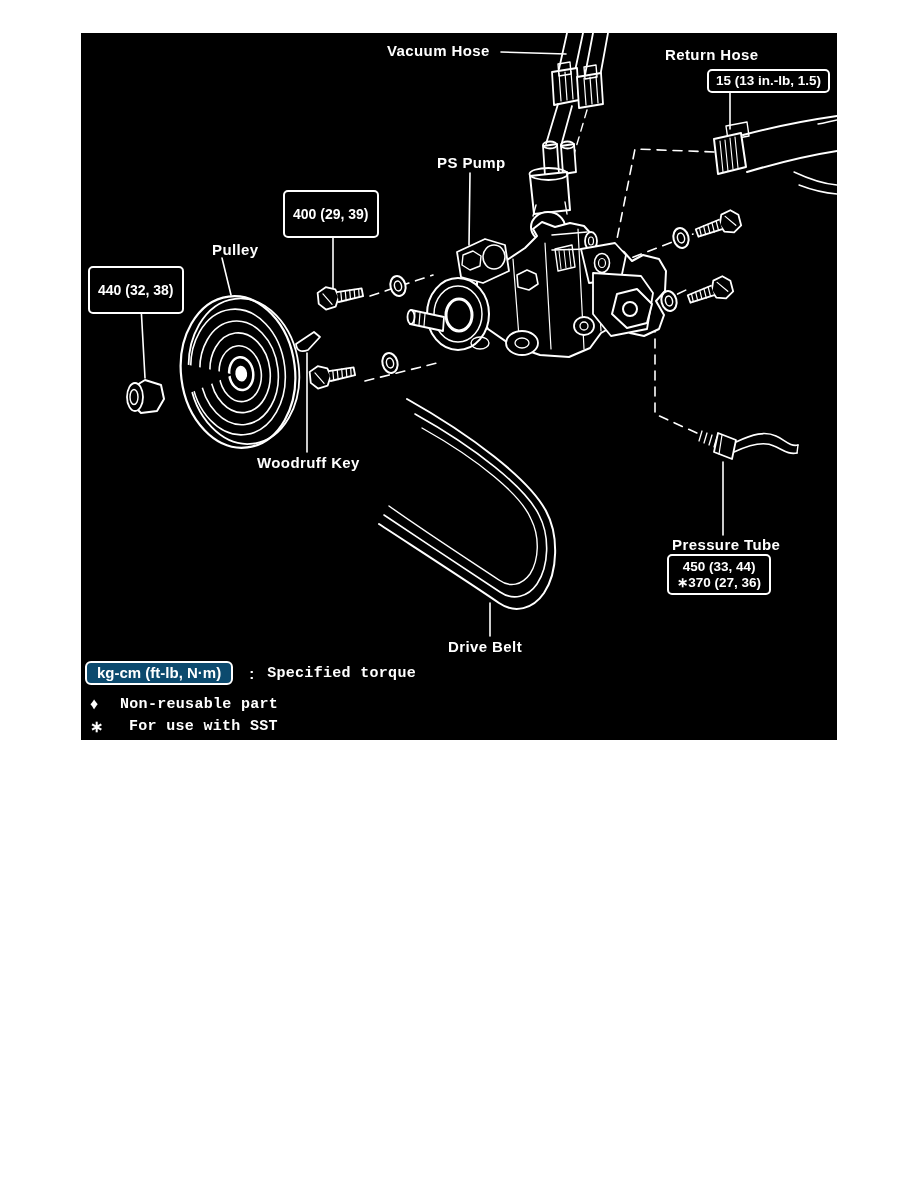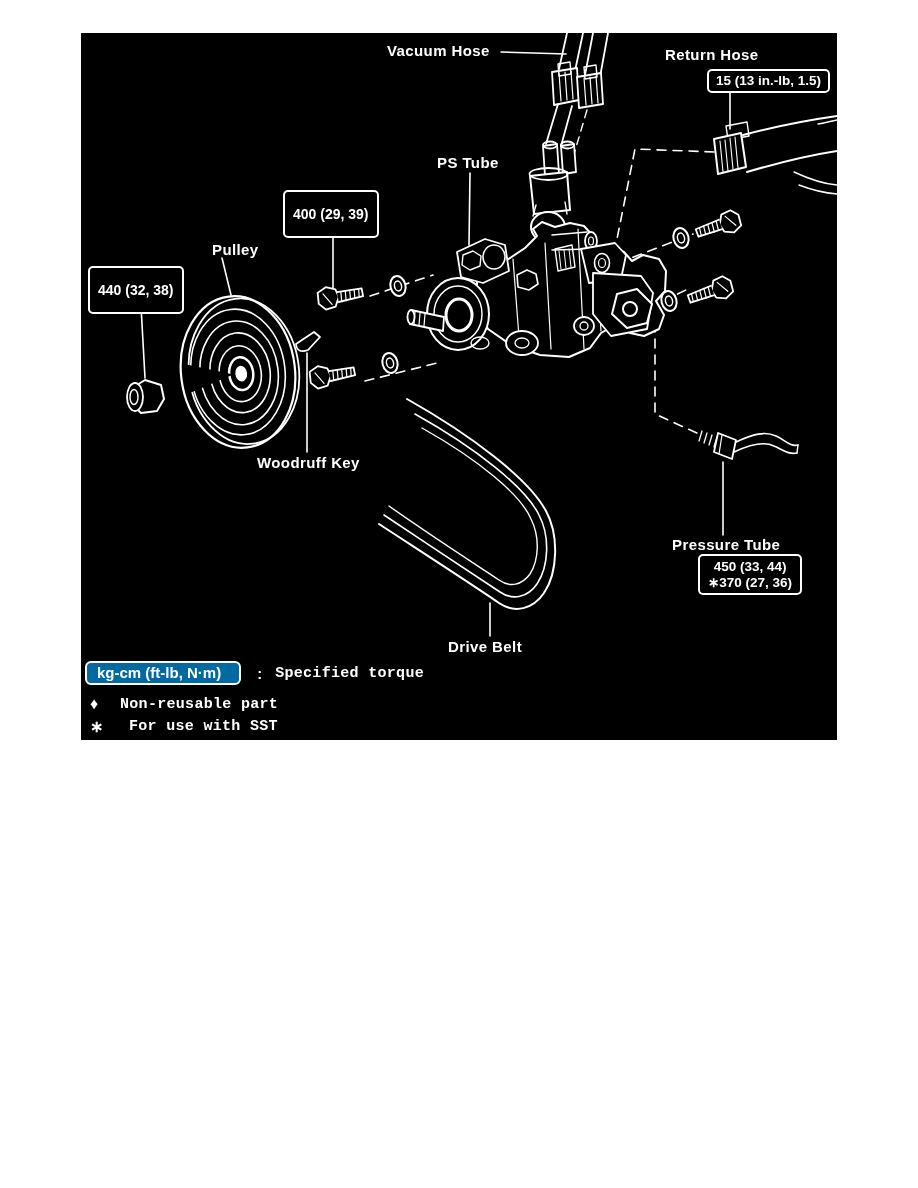--- a/index.html
+++ b/index.html
@@ -4,24 +4,24 @@
 <style>
   html,body{margin:0;padding:0;background:#ffffff;}
   .page{position:relative;width:918px;height:1006px;background:#ffffff;overflow:hidden;
         font-family:"Liberation Sans",sans-serif;}
   .panel{position:absolute;left:81px;top:33px;width:756px;height:707px;background:#000;color:#fff;}
   .panel svg{position:absolute;left:0;top:0;}
   .lbl{position:absolute;white-space:nowrap;font-size:15px;font-weight:bold;letter-spacing:.4px;color:#fff;}
   .tbox{position:absolute;white-space:nowrap;border:2px solid #fff;border-radius:5px;background:#000;
         color:#fff;font-weight:bold;font-size:14px;padding:14px 8px;line-height:1.15;}
   .tbox.small{font-size:13.5px;padding:2px 7px;margin-left:44px;}
-  .tbox.two{text-align:center;font-size:13.5px;padding:3px 8px;margin-left:31px;}
+  .tbox.two{text-align:center;font-size:13.5px;padding:3px 8px;}
   .legend-row{position:absolute;display:flex;align-items:center;color:#fff;}
-  .legend-box{border:2px solid #fff;border-radius:6px;background:#0369a1;font-weight:bold;
-              font-size:15px;padding:1px 18px 2px 10px;white-space:nowrap;}
+  .legend-box{border:2px solid #fff;border-radius:6px;background:#0c4a6e;font-weight:bold;
+              font-size:15px;padding:1px 10px 2px 10px;white-space:nowrap;}
   .legend-sep{font-size:15px;font-weight:bold;margin-left:16px;}
   .legend-text{font-size:15px;font-weight:bold;letter-spacing:.3px;margin-left:13px;font-family:Liberation Mono, monospace;}
   .sym{display:inline-block;width:30px;text-align:left;font-size:16px;font-weight:bold;}
 </style>
 </head>
 <body>
 
 <div class="page">
   <div class="panel">
 
@@ -177,21 +177,21 @@
         <path d="M637,400 L655,407 L651,426 L633,419 Z" fill="#000" stroke-width="1.8"></path>
         <path d="M641,402 L638,421" stroke-width="1.2"></path>
         <path d="M655,409 C672,401 684,398 695,403 C704,407 709,414 717,412" stroke-width="1.6"></path>
         <path d="M653,419 C670,411 683,408 693,413 C701,416 707,422 716,420" stroke-width="1.6"></path>
         <path d="M717,412 L716,420" stroke-width="1.4"></path>
       </g>
     </svg>
 
     <div class="lbl" style="left:306px;top:9px">Vacuum Hose</div>
     <div class="lbl" style="left:584px;top:13px">Return Hose</div>
-    <div class="lbl" style="left:356px;top:121px">PS Tube</div>
+    <div class="lbl" style="left:356px;top:121px">PS Pump</div>
     <div class="lbl" style="left:131px;top:208px">Pulley</div>
     <div class="lbl" style="left:176px;top:421px">Woodruff Key</div>
     <div class="lbl" style="left:367px;top:605px">Drive Belt</div>
     <div class="lbl" style="left:591px;top:503px">Pressure Tube</div>
 
     <div class="tbox small" style="left:582px;top:36px">15 (13 in.-lb, 1.5)</div>
     <div class="tbox" style="left:202px;top:157px">400 (29, 39)</div>
     <div class="tbox" style="left:7px;top:233px">440 (32, 38)</div>
     <div class="tbox two" style="left:586px;top:521px">
       <div>450 (33, 44)</div>

